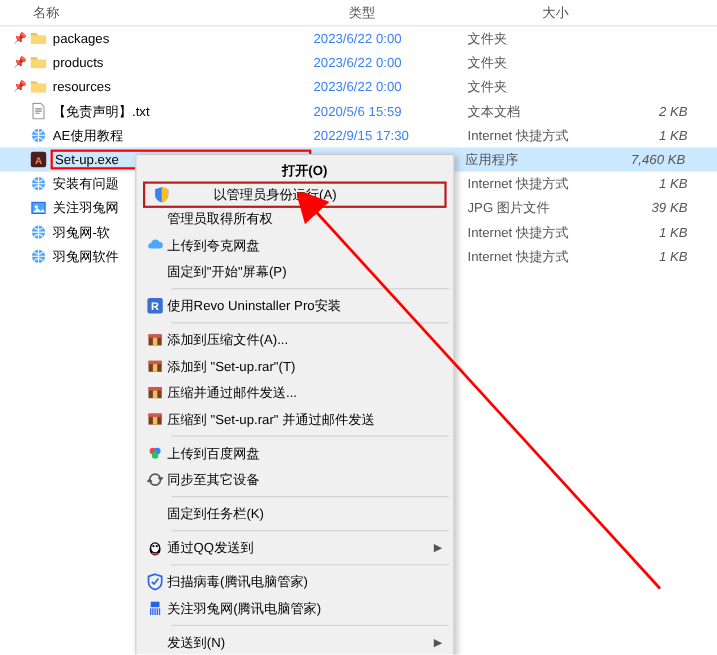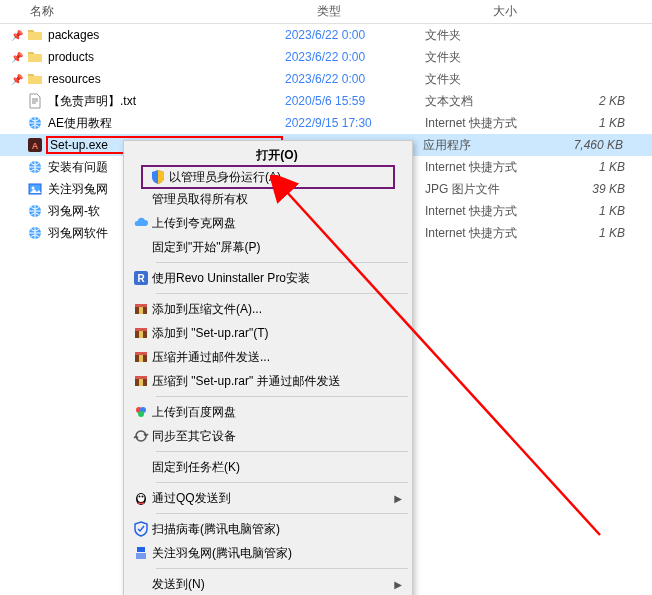--- a/index.html
+++ b/index.html
@@ -71,24 +71,25 @@
     }
     .menu-item {
       display: flex;
       align-items: center;
       height: 24px;
       padding: 0 8px 0 4px;
       color: #000;
     }
     .menu-item.bold { font-weight: bold; text-align: center; }
     .menu-item.highlighted {
-      border: 2px solid #701a75;
-      margin: -2px 15px;
+      border: 2px solid #b91c1c;
+      margin: -2px 4px;
       position: relative;
       z-index: 1;
+      gap: 36px;
     }
     .menu-icon {
       width: 22px;
       height: 18px;
       display: flex;
       align-items: center;
       justify-content: center;
     }
     .menu-label { flex: 1; }
     .menu-sub { color: #555; font-size: 10px; margin-left: 2px; }

